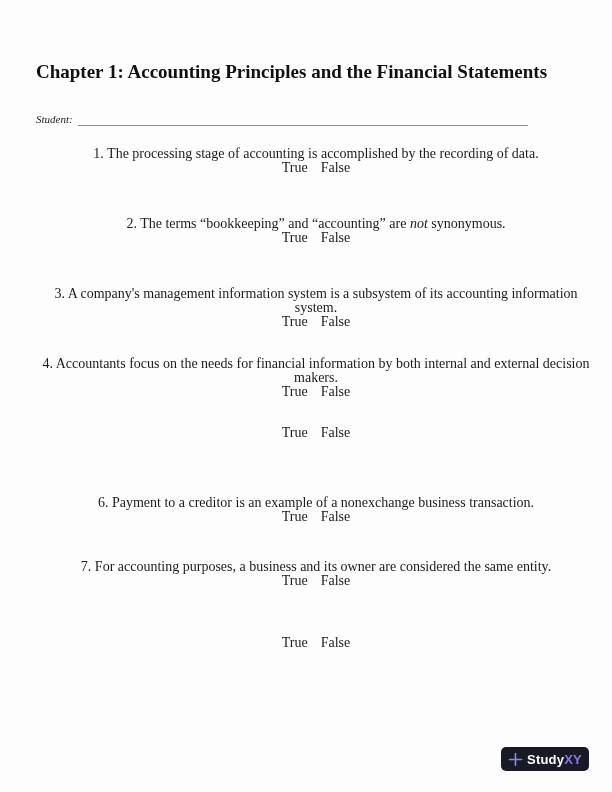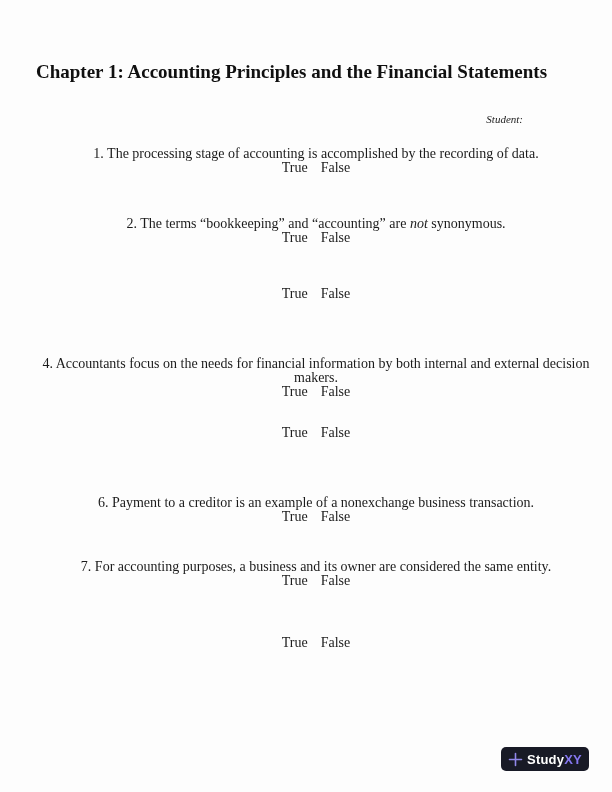--- a/index.html
+++ b/index.html
@@ -30,21 +30,20 @@
   }
   .student-row {
     position: absolute;
     left: 36px;
     top: 112px;
     width: 492px;
     display: flex;
     align-items: flex-end;
     font-size: 11px;
     line-height: 14px;
-    flex-direction: column;
   }
   .student-label {
     font-style: italic;
     padding-right: 5px;
     white-space: nowrap;
   }
   .student-line {
     flex: 1;
     height: 13px;
     border-bottom: 1px solid #8c8c8c;
@@ -109,20 +108,21 @@
   <div id="questions">
       <div class="question" style="top: 147px;">
         <div class="q-text"><span>1. The processing stage of accounting is accomplished by the recording of data.</span></div>
         <div class="tf-row"><span class="tf-option tf-true">True</span><span class="tf-option tf-false">False</span></div>
       </div>
       <div class="question" style="top: 217px;">
         <div class="q-text"><span>2. The terms “bookkeeping” and “accounting” are </span><em>not</em><span> synonymous.</span></div>
         <div class="tf-row"><span class="tf-option tf-true">True</span><span class="tf-option tf-false">False</span></div>
       </div>
       <div class="question" style="top: 287px;">
+        <div class="q-text"><span>3. A company's management information system is a subsystem of its accounting information system.</span></div>
         <div class="tf-row"><span class="tf-option tf-true">True</span><span class="tf-option tf-false">False</span></div>
       </div>
       <div class="question" style="top: 357px;">
         <div class="q-text"><span>4. Accountants focus on the needs for financial information by both internal and external decision makers.</span></div>
         <div class="tf-row"><span class="tf-option tf-true">True</span><span class="tf-option tf-false">False</span></div>
       </div>
       <div class="question" style="top: 426px;">
         <div class="tf-row"><span class="tf-option tf-true">True</span><span class="tf-option tf-false">False</span></div>
       </div>
       <div class="question" style="top: 496px;">

